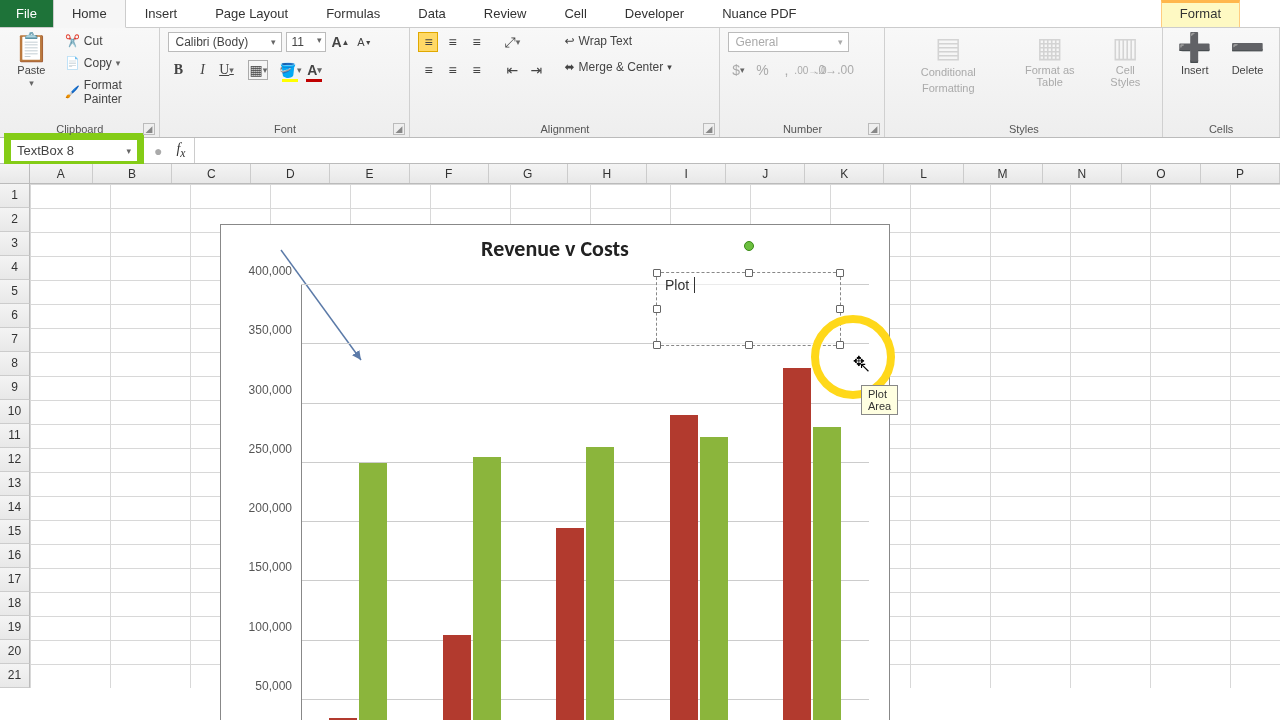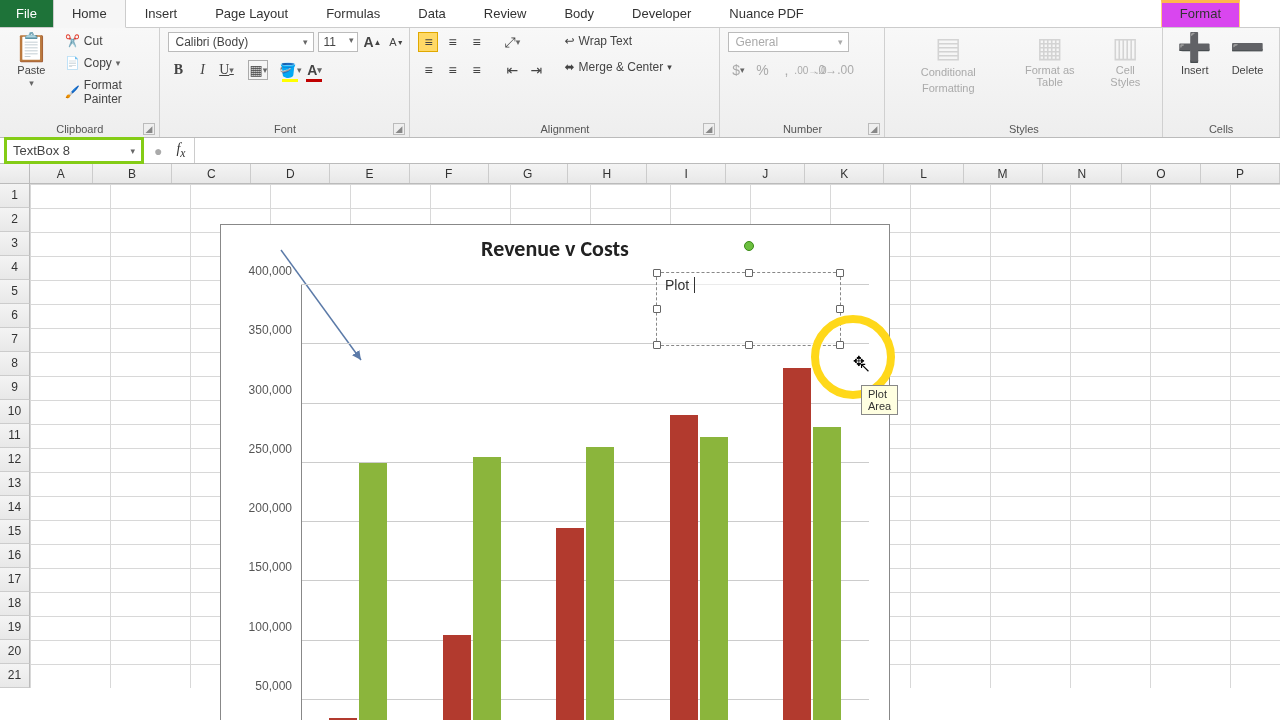--- a/index.html
+++ b/index.html
@@ -3,21 +3,21 @@
 <meta charset="utf-8">
 <style>
   * { box-sizing: border-box; margin: 0; padding: 0; }
   body { font-family: "Segoe UI", Tahoma, sans-serif; font-size: 12px; background: #fff; color: #444; overflow: hidden; width: 1280px; height: 720px; }
   
   
   .tabs { display: flex; align-items: flex-end; height: 28px; background: #fff; border-bottom: 1px solid #ccc; }
   .tab-file { background: #1e7339; color: #fff; padding: 6px 16px; font-size: 13px; border-radius: 0; }
   .tab { padding: 6px 18px; font-size: 13px; color: #333; cursor: default; border: 1px solid transparent; border-bottom: none; }
   .tab.active { background: #f6f6f6; border: 1px solid #ccc; border-bottom: 1px solid #f6f6f6; margin-bottom: -1px; }
-  .tab.format { background: #d946ef; border-top: 3px solid #ffb74d; border-left: 1px solid #ffcc80; border-right: 1px solid #ffcc80; padding-top: 3px; margin-top: 8px; }
+  .tab.format { background: #fef9c3; border-top: 3px solid #ffb74d; border-left: 1px solid #ffcc80; border-right: 1px solid #ffcc80; padding-top: 3px; margin-top: 8px; }
   
   
   .ribbon { background: linear-gradient(#f8f8f8,#eee); border-bottom: 1px solid #bbb; display: flex; height: 110px; }
   .group { border-right: 1px solid #d0d0d0; padding: 4px 8px 2px 8px; display: flex; flex-direction: column; justify-content: space-between; }
   .group-body { display: flex; align-items: flex-start; gap: 6px; flex: 1; }
   .group-label { font-size: 11px; color: #555; text-align: center; padding-top: 2px; position: relative; }
   .group-label .launcher { position: absolute; right: -4px; bottom: 0; font-size: 9px; color: #888; border: 1px solid #bbb; padding: 0 2px; line-height: 10px; }
   
   .btn-big { display: flex; flex-direction: column; align-items: center; gap: 2px; padding: 2px 6px; font-size: 11px; color: #444; }
   .btn-big .glyph { font-size: 28px; line-height: 28px; }
@@ -25,21 +25,21 @@
   .col { display: flex; flex-direction: column; gap: 4px; }
   .row { display: flex; align-items: center; gap: 4px; }
   
   .font-combo { border: 1px solid #bbb; background: #fff; padding: 2px 6px; font-size: 12px; display: flex; align-items: center; justify-content: space-between; }
   .size-combo { border: 1px solid #bbb; background: #fff; padding: 2px 4px; font-size: 12px; width: 40px; display: flex; justify-content: space-between; }
   .ico { width: 20px; height: 20px; display: inline-flex; align-items: center; justify-content: center; font-size: 14px; }
   .ico.boxed { border: 1px solid #aaa; }
   
   
   .fbar { display: flex; align-items: center; border-bottom: 1px solid #bbb; height: 26px; background: #fff; }
-  .namebox { border: 3px solid #84cc16; padding: 3px 6px; width: 140px; margin: 16px 4px; display:flex; justify-content:space-between; align-items:center; font-size: 13px; }
+  .namebox { border: 7px solid #84cc16; padding: 3px 6px; width: 140px; margin: 16px 4px; display:flex; justify-content:space-between; align-items:center; font-size: 13px; }
   .fxlabel { font-style: italic; font-family: "Times New Roman", serif; font-size: 14px; padding: 0 8px; color: #333; }
   .fx-cancel { color:#aaa; font-size:14px; padding:0 6px;}
   .formula-input { flex:1; border-left:1px solid #ccc; height: 100%; }
   
   
   .sheet { position: relative; background: #fff; }
   .colheads { display: flex; background: linear-gradient(#f4f4f4,#e8e8e8); border-bottom: 1px solid #bbb; height: 20px; }
   .colhead { border-right: 1px solid #ccc; text-align: center; font-size: 12px; color: #333; line-height: 20px; }
   .rowhead { width: 30px; border-right: 1px solid #bbb; border-bottom: 1px solid #ccc; text-align: center; font-size: 12px; color:#333; background: linear-gradient(#f4f4f4,#e8e8e8); line-height: 23px; }
   .gridbody { display:flex; }
@@ -85,21 +85,21 @@
 <body>
 
 <div class="tabs">
   <div class="tab-file">File</div>
   <div class="tab active">Home</div>
   <div class="tab">Insert</div>
   <div class="tab">Page Layout</div>
   <div class="tab">Formulas</div>
   <div class="tab">Data</div>
   <div class="tab">Review</div>
-  <div class="tab">Body</div>
+  <div class="tab">Cell</div>
   <div class="tab">Developer</div>
   <div class="tab">Nuance PDF</div>
   <div style="flex:1"></div>
   <div class="tab format">Format</div>
   <div style="width:40px"></div>
 </div>
 
 <div class="ribbon">
 
   <div class="group">
@@ -124,21 +124,21 @@
             <span>Format Painter</span>
           </div>
       </div>
     </div>
     <div class="group-label"><span>Clipboard</span><span class="launcher">◢</span></div>
   </div>
 
   <div class="group" style="min-width:250px">
     <div class="group-body col" style="gap:8px">
       <div class="row">
-        <div class="font-combo" style="width:146px">
+        <div class="font-combo" style="width:114px">
             <span>Calibri (Body)</span>
             <span style="font-size:9px;color:#666">▾</span>
           </div>
         <div class="size-combo">
             <span>11</span>
             <span style="font-size:9px;color:#666">▾</span>
           </div>
         <span class="ico" style="font-weight:bold">A<sup style="font-size:8px">▲</sup></span>
         <span class="ico" style="font-size:11px">A<sup style="font-size:7px">▼</sup></span>
       </div>

